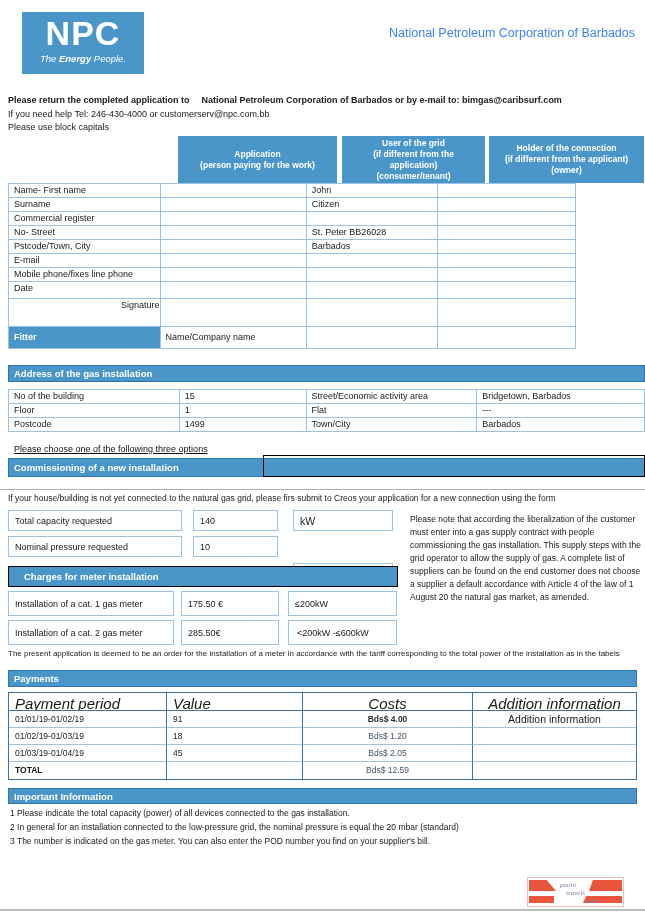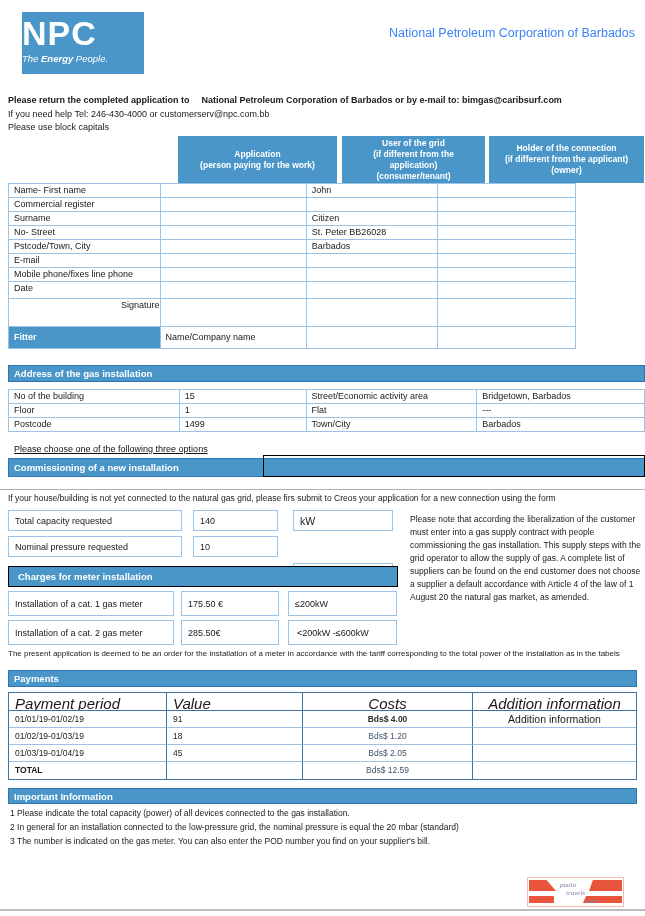--- a/index.html
+++ b/index.html
@@ -1,21 +1,21 @@
 <!DOCTYPE html>
 <html><head>
 <meta charset="utf-8">
 <style>
   html,body{margin:0;padding:0;background:#fff;}
   .page{position:relative;width:645px;height:916px;background:#ffffff;
         font-family:"Liberation Sans",sans-serif;color:#1a1a1a;overflow:hidden;}
   .abs{position:absolute;}
 
   
-  .logo{left:22px;top:12px;width:122px;height:62px;background:#4a96c8;color:#fff;text-align:left;}
+  .logo{left:22px;top:12px;width:122px;height:62px;background:#4a96c8;color:#fff;text-align:center;}
   .logo-acronym{font-size:34px;font-weight:bold;line-height:37px;margin-top:3px;letter-spacing:1px;}
   .logo-tagline{font-size:9.5px;font-style:italic;margin-top:1px;}
   .doc-title{left:330px;top:26px;width:305px;text-align:right;font-size:12.5px;color:#3b82f6;}
 
   .intro{font-size:9px;white-space:nowrap;}
   .intro-1{left:8px;top:95px;font-weight:bold;}
   .intro-1 .gap{margin-left:12px;}
   .intro-2{left:8px;top:109px;}
   .intro-3{left:8px;top:122px;}
 
@@ -62,21 +62,21 @@
   #f1-value{left:193px;top:510px;width:85px;height:21px;}
   #f1-unit{left:293px;top:510px;width:100px;height:21px;font-size:10.5px;}
   #f2-label{left:8px;top:536px;width:174px;height:21px;}
   #f2-value{left:193px;top:536px;width:85px;height:21px;}
   #f2-unit{left:293px;top:563px;width:100px;height:21px;font-size:10.5px;font-style:italic;}
   #side-note{left:410px;top:513px;width:236px;font-size:8.5px;line-height:13px;}
 
   
   #charges-bar{left:8px;top:566px;width:390px;height:21px;background:#4a96c8;border:1px solid #000;
                color:#fff;font-weight:bold;font-size:9.5px;display:flex;align-items:center;
-               padding-left:9px;box-sizing:border-box;}
+               padding-left:15px;box-sizing:border-box;}
   #ch1-label{left:8px;top:591px;width:166px;height:25px;}
   #ch1-price{left:181px;top:591px;width:98px;height:25px;}
   #ch1-range{left:288px;top:591px;width:109px;height:25px;}
   #ch2-label{left:8px;top:620px;width:166px;height:25px;}
   #ch2-price{left:181px;top:620px;width:98px;height:25px;}
   #ch2-range{left:288px;top:620px;width:109px;height:25px;padding-left:8px;}
   #charges-note{left:8px;top:649px;width:630px;font-size:8px;line-height:10px;}
 
   
   .ptable{left:8px;top:692px;width:629px;border:1px solid #41719c;box-sizing:border-box;background:#fff;}
@@ -138,29 +138,29 @@
 (owner)</div>
 
   <div class="abs atable">
     <div class="trow r14">
       <div class="tc c0">Name- First name</div>
       <div class="tc c1"></div>
       <div class="tc c2">John</div>
       <div class="tc c3"></div>
     </div>
     <div class="trow r14">
+      <div class="tc c0">Surname</div>
+      <div class="tc c1"></div>
+      <div class="tc c2">Citizen</div>
+      <div class="tc c3"></div>
+    </div>
+    <div class="trow r14">
       <div class="tc c0">Commercial register</div>
       <div class="tc c1"></div>
       <div class="tc c2"></div>
-      <div class="tc c3"></div>
-    </div>
-    <div class="trow r14">
-      <div class="tc c0">Surname</div>
-      <div class="tc c1"></div>
-      <div class="tc c2">Citizen</div>
       <div class="tc c3"></div>
     </div>
     <div class="trow r14">
       <div class="tc c0">No- Street</div>
       <div class="tc c1"></div>
       <div class="tc c2">St. Peter BB26028</div>
       <div class="tc c3"></div>
     </div>
     <div class="trow r14">
       <div class="tc c0">Pstcode/Town, City</div>

